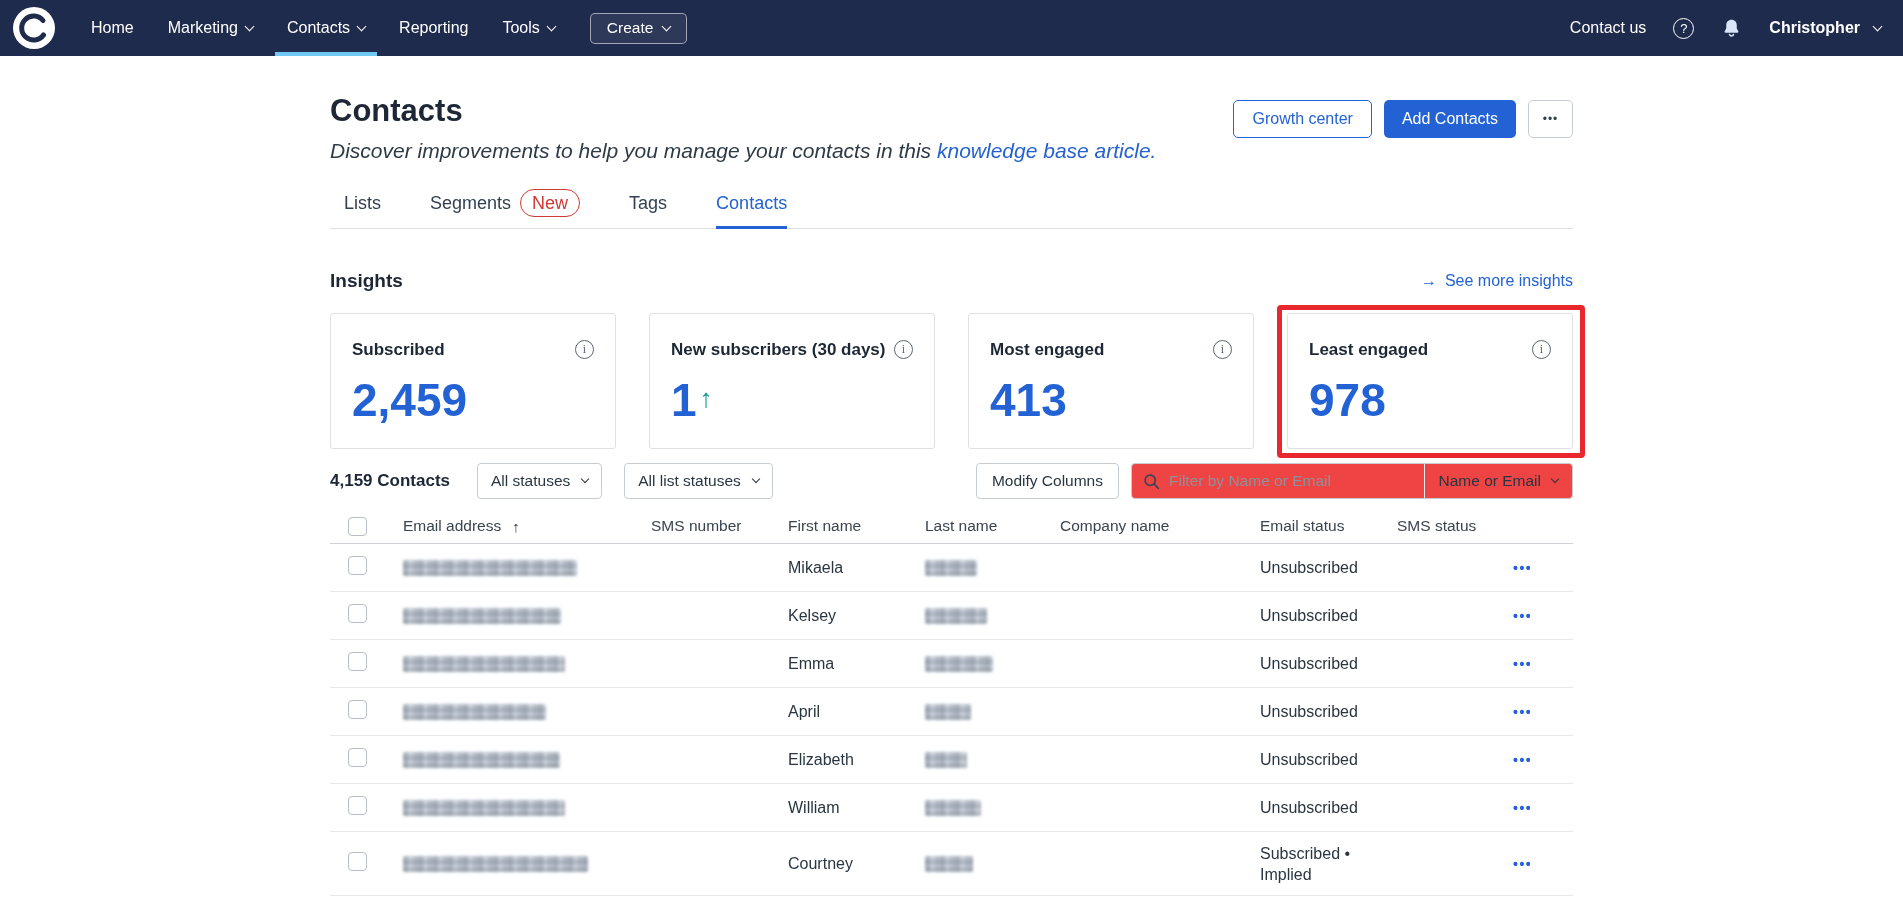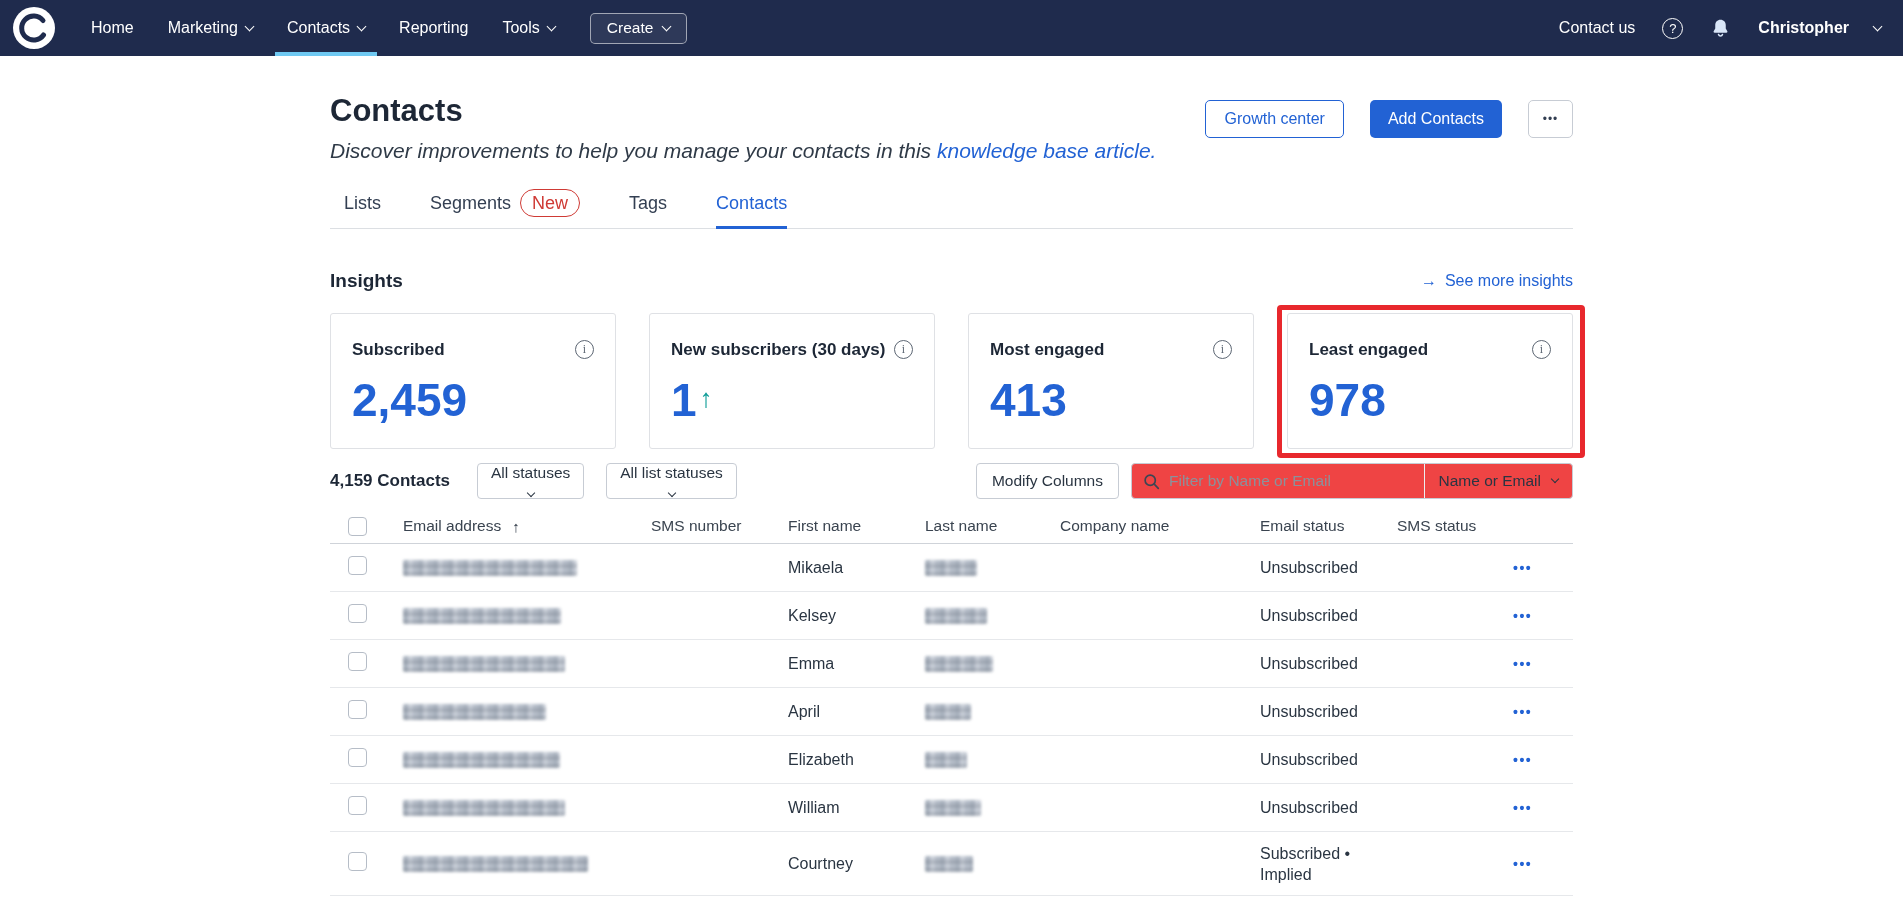--- a/index.html
+++ b/index.html
@@ -17,28 +17,28 @@
   .logo{width:44px;height:44px;flex:0 0 auto;cursor:pointer;display:flex;align-items:center;}
   .nav-items{display:flex;height:56px;margin-left:18px;text-align:center;}
   .nav-item{position:relative;display:flex;align-items:center;gap:8px;padding:0 17px;color:#fff;font-size:16px;cursor:pointer;white-space:nowrap;}
   .nav-item.active::after{content:'';position:absolute;left:5px;right:5px;bottom:0;height:4px;background:var(--nav-active-underline,#6fc9f2);}
   .chev{width:7px;height:7px;border-right:1.6px solid currentColor;border-bottom:1.6px solid currentColor;transform:rotate(45deg);display:inline-block;margin-top:-4px;flex:0 0 auto;}
   .create-btn{margin-left:18px;height:31px;padding:0 16px;border-radius:5px;background:rgba(255,255,255,.07);border:1px solid rgba(255,255,255,.55);color:#fff;font-size:15.5px;display:flex;align-items:center;gap:10px;cursor:pointer;font-family:inherit;}
   .nav-right{margin-left:auto;display:flex;align-items:center;gap:27px;color:#fff;}
   .contact-us{font-size:16px;color:#fff;text-decoration:none;cursor:pointer;white-space:nowrap;}
   .help-icon{width:21px;height:21px;border-radius:50%;border:1.6px solid #fff;display:flex;align-items:center;justify-content:center;font-size:13px;cursor:pointer;}
   .bell{display:flex;align-items:center;cursor:pointer;}
-  .user-menu{display:flex;align-items:center;gap:25px;font-size:16px;font-weight:700;cursor:pointer;white-space:nowrap;}
+  .user-menu{display:flex;align-items:center;gap:14px;font-size:16px;font-weight:700;cursor:pointer;white-space:nowrap;}
   
   main{width:1243px;margin:0 auto;padding-top:37px;}
   .page-head{display:flex;justify-content:space-between;align-items:flex-start;}
   h1{margin:0;font-size:31px;font-weight:700;color:#1d2736;}
   .subtitle{margin:10px 0 0;font-size:21px;color:#2f3a47;font-style:italic;}
   .link{color:var(--accent,#2262d4);text-decoration:none;cursor:pointer;}
-  .head-actions{display:flex;gap:26px;align-items:flex-end;margin-top:7px;}
+  .head-actions{display:flex;gap:12px;align-items:flex-end;margin-top:7px;}
   .btn-outline{height:38px;padding:0 18px;border:1px solid var(--accent,#2262d4);color:var(--accent,#2262d4);background:#fff;border-radius:5px;font-size:16px;cursor:pointer;font-family:inherit;}
   .btn-primary{height:38px;padding:0 18px;background:var(--accent,#2262d4);color:#fff;border:none;border-radius:5px;font-size:16px;cursor:pointer;font-family:inherit;}
   .btn-more{height:38px;width:45px;border:1px solid #c7ccd4;background:#fff;border-radius:5px;color:#333f52;font-size:12px;letter-spacing:1px;cursor:pointer;font-family:inherit;}
   
   .tabs{display:flex;gap:49px;margin-top:26px;border-bottom:1px solid #dcdfe3;padding-left:14px;}
   .tab{position:relative;padding-bottom:11px;font-size:18px;color:#333f52;display:flex;align-items:center;gap:9px;cursor:pointer;}
   .tab.active{color:var(--accent,#2262d4);}
   .tab.active::after{content:'';position:absolute;left:0;right:0;bottom:-1px;height:3.5px;background:var(--accent,#2262d4);}
   .badge-new{font-size:18px;color:var(--badge,#cf3a35);border:1px solid var(--badge,#cf3a35);border-radius:999px;padding:2.5px 11px;}
   
@@ -49,21 +49,21 @@
   .card{position:relative;border:1px solid #dfe1e5;border-radius:3px;height:136px;padding:26px 21px 0;background:#fff;}
   .card-top{display:flex;justify-content:space-between;align-items:flex-start;}
   .card-label{font-size:17px;font-weight:700;color:#1d2736;}
   .info-icon{width:19px;height:19px;border-radius:50%;border:1.4px solid #5c6673;color:#5c6673;font-size:12px;display:flex;align-items:center;justify-content:center;font-family:"Liberation Serif",serif;cursor:pointer;flex:0 0 auto;}
   .card-value{margin-top:13px;font-size:46px;font-weight:700;color:var(--accent,#2262d4);}
   .trend{font-size:26px;color:var(--trend,#129e99);font-weight:400;vertical-align:9px;margin-left:3px;}
   .annotation-box{position:absolute;left:-11px;right:-13px;top:-9px;bottom:-10px;border:5px solid var(--highlight,#e8282d);border-radius:4px;pointer-events:none;}
   
   .toolbar{display:flex;align-items:center;margin-top:14px;height:36px;}
   .count{font-size:17px;font-weight:700;color:#1d2736;margin-right:27px;white-space:nowrap;}
-  .select{height:36px;border:1px solid #c7ccd4;border-radius:4px;background:#fff;display:flex;align-items:center;gap:12px;padding:0 13px;font-size:15.5px;color:#2a3542;cursor:pointer;margin-right:22px;white-space:nowrap;flex-direction:column;}
+  .select{height:36px;border:1px solid #c7ccd4;border-radius:4px;background:#fff;display:flex;align-items:center;gap:12px;padding:0 13px;font-size:15.5px;color:#2a3542;cursor:pointer;margin-right:22px;white-space:nowrap;}
   .select .chev,.search-mode .chev{width:6px;height:6px;border-width:1.4px;}
   .toolbar-spacer{flex:1;}
   .btn-modify{height:36px;padding:0 15px;border:1px solid #c7ccd4;border-radius:4px;background:#fff;font-size:15.5px;color:#2a3542;margin-right:12px;cursor:pointer;font-family:inherit;white-space:nowrap;}
   .search-group{width:442px;height:36px;border:1px solid #c7ccd4;border-radius:4px;display:flex;align-items:center;background:#ef4444;}
   .search-icon{margin-left:11px;display:flex;align-items:center;}
   .search-input{border:none;outline:none;flex:1;min-width:0;font-size:15.5px;padding:0 9px;color:#2a3542;font-family:inherit;background:transparent;}
   .search-input::placeholder{color:#8a929c;}
   .search-mode{display:flex;align-items:center;gap:11px;font-size:15.5px;color:#2a3542;padding:0 14px;height:100%;cursor:pointer;border-left:1px solid #eceef1;white-space:nowrap;text-align:right;}
   
   .table{margin-top:10px;}

